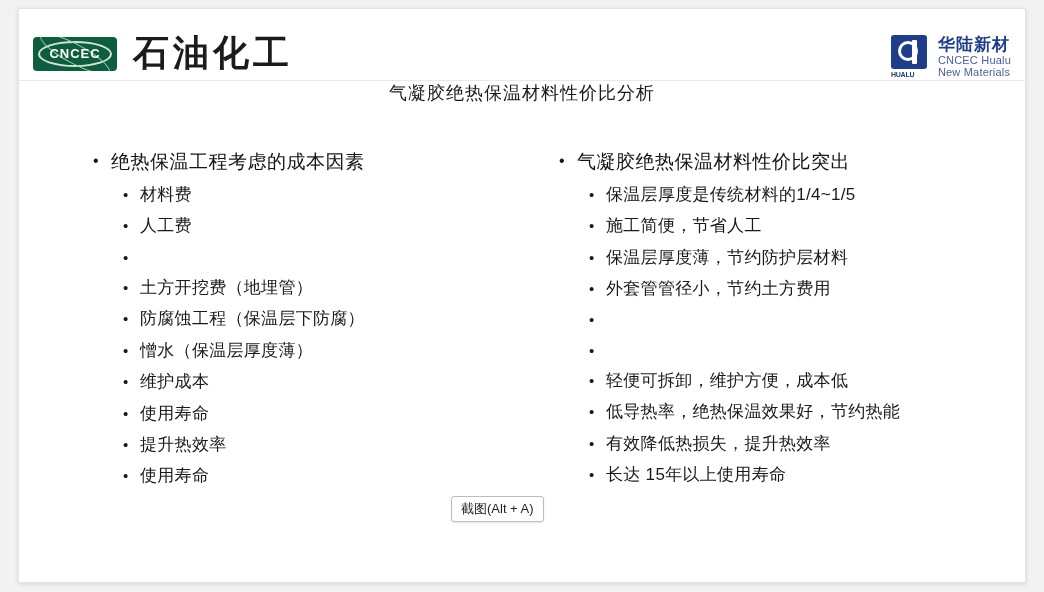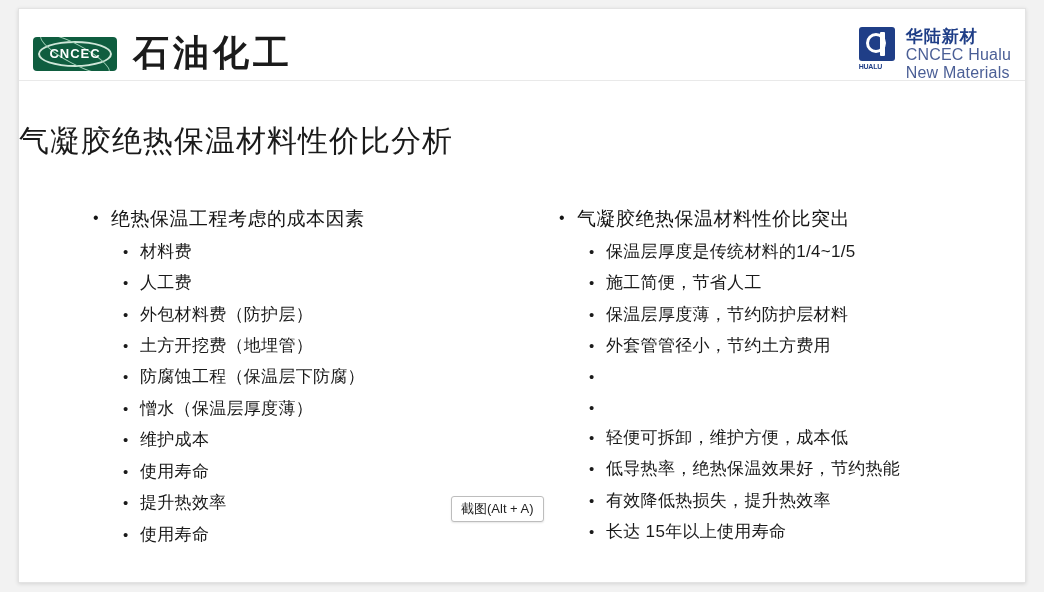--- a/index.html
+++ b/index.html
@@ -76,21 +76,21 @@
   .brand-cn {
     font-size: 36px;
     font-weight: bold;
     color: #1b1b1b;
     letter-spacing: 4px;
     font-family: "Liberation Sans", sans-serif;
   }
   .logo-right {
     position: absolute;
     right: 14px;
-    top: 18px;
+    top: 26px;
     display: flex;
     align-items: flex-start;
     gap: 11px;
     padding-left: 48px;
   }
   .hualu-mark {
     width: 36px;
     height: 34px;
     background: #1f3e87;
     border-radius: 3px;
@@ -121,36 +121,35 @@
     letter-spacing: -0.2px;
   }
   .hualu-text { line-height: 1.12; }
   .hualu-cn {
     font-size: 17px;
     color: #1f3e87;
     font-weight: bold;
     letter-spacing: 1px;
   }
   .hualu-en1, .hualu-en2 {
-    font-size: 16px;
+    font-size: 11px;
     color: #4b5f96;
     letter-spacing: 0.2px;
   }
   .rule {
     position: absolute;
     left: 0; top: 71px;
     width: 100%;
     height: 1px;
     background: #e9e9e9;
   }
   
   .slide-title {
-    margin-top: 40px;
-    text-align: left;
-    font-size: 30px;
+    text-align: center;
+    font-size: 18px;
     color: #1a1a1a;
     letter-spacing: 1px;
     font-family: "Liberation Sans", sans-serif;
   }
   
   .columns {
     display: flex;
     margin-top: 44px;
     padding: 0 62px 0 74px;
     gap: 30px;
@@ -246,21 +245,20 @@
         <div class="lvl2">
           <span class="bullet">•</span>
           <span>材料费</span>
         </div>
         <div class="lvl2">
           <span class="bullet">•</span>
           <span>人工费</span>
         </div>
         <div class="lvl2">
           <span class="bullet">•</span>
-          <span>外包材料费（防护层）</span>
         </div>
         <div class="lvl2">
           <span class="bullet">•</span>
           <span>土方开挖费（地埋管）</span>
         </div>
         <div class="lvl2">
           <span class="bullet">•</span>
           <span>防腐蚀工程（保温层下防腐）</span>
         </div>
         <div class="lvl2">

